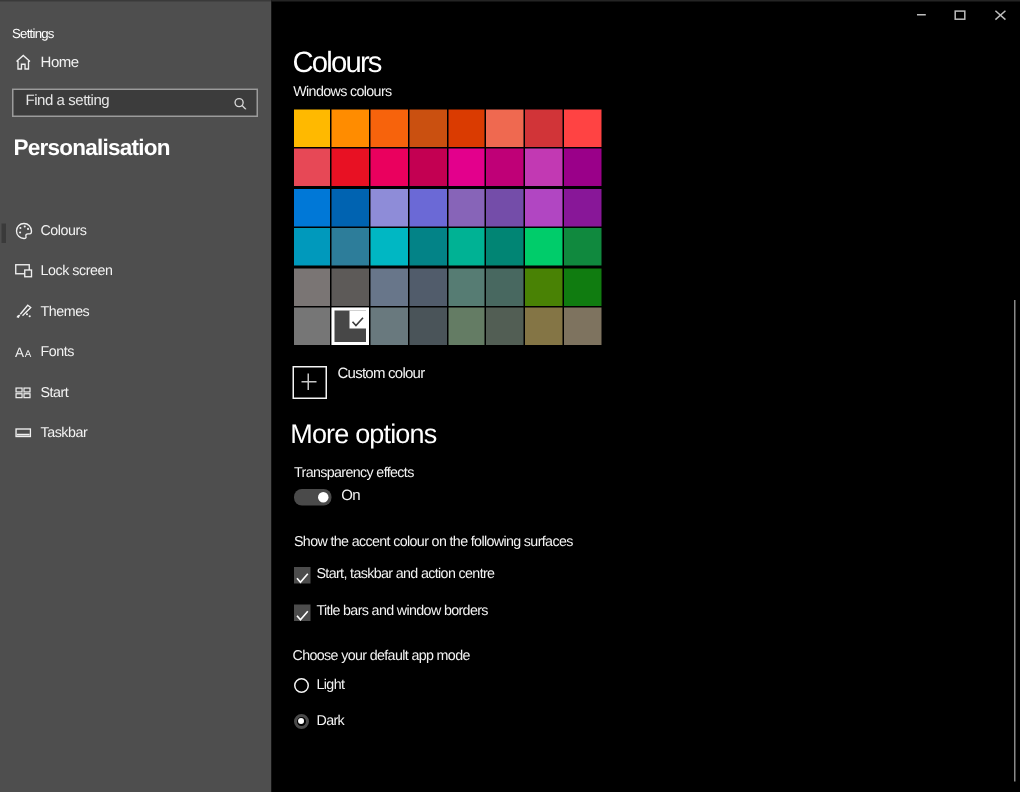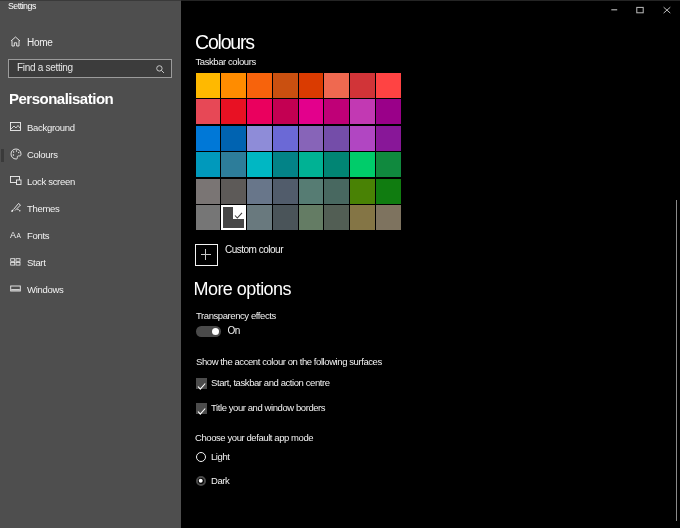--- a/index.html
+++ b/index.html
@@ -1,21 +1,21 @@
 <!DOCTYPE html>
 <html><head>
 <meta charset="utf-8">
 <style>
   * { margin:0; padding:0; box-sizing:border-box; }
   html,body { width:680px; height:528px; overflow:hidden; background:#000; }
   body { font-family:"Liberation Sans", sans-serif; position:relative; }
   .abs { position:absolute; }
   
   #side { left:0; top:0; width:181px; height:528px; background:#4e4e4e; border-top:1px solid #3a3a3a; }
-  #side .ttl { left:8px; top:0; font-size:8.8px; color:#fff; letter-spacing:-0.5px; }
+  #side .ttl { left:8px; top:16px; font-size:8.8px; color:#fff; letter-spacing:-0.5px; }
   .navrow { left:0; width:149px; height:18px; }
   .navrow svg { position:absolute; left:10px; top:3px; }
   .navrow .lbl { position:absolute; left:27px; top:50%; transform:translateY(-50%); font-size:9.5px; letter-spacing:-0.3px; color:#f2f2f2; white-space:nowrap; }
   #search { left:8px; top:58px; width:164px; height:19px; background:#3c3c3c; border:1px solid #9b9b9b; }
   #search .ph { position:absolute; left:8px; top:2.5px; font-size:10px; line-height:10px; letter-spacing:-0.3px; color:#e6e6e6; }
   #perso { left:9px; top:89px; font-size:15px; font-weight:bold; letter-spacing:-0.5px; color:#fff; }
   #selbar { left:1px; top:147.5px; width:2.5px; height:13px; background:#3a3a3a; }
   
   #main { left:181px; top:0; width:499px; height:528px; background:#000; color:#fff; }
   #title { left:14px; top:32.8px; font-size:19.5px; line-height:19.5px; font-weight:normal; letter-spacing:-1.2px; color:#fff; }
@@ -48,27 +48,20 @@
   </div>
   <div id="search" class="abs">
     <span class="ph">Find a setting</span>
     <svg style="position:absolute; right:6.5px; top:4.5px;" width="8.5" height="8.5" viewBox="0 0 8.5 8.5">
         <circle cx="3.4" cy="3.4" r="2.7" fill="none" stroke="#d6d6d6" stroke-width="0.9"></circle>
         <line x1="5.4" y1="5.4" x2="8" y2="8" stroke="#d6d6d6" stroke-width="0.9"></line>
       </svg>
   </div>
   <div id="perso" class="abs">Personalisation</div>
   <div id="selbar" class="abs"></div>
-  <div class="navrow abs" style="top:117px;">
-    <svg width="11" height="11" viewBox="0 0 11 11">
-        <rect x="0.5" y="1.5" width="10" height="8" fill="none" stroke="#f0f0f0" stroke-width="0.9"></rect>
-        <path d="M1 8 L4 5 L6 7 L8 4.5 L10 7" fill="none" stroke="#f0f0f0" stroke-width="0.8"></path>
-      </svg>
-    <span class="lbl">Background</span>
-  </div>
   <div class="navrow abs" style="top:144px;">
     <svg width="12" height="12" viewBox="0 0 12 12">
         <path d="M6 1 C3 1 1 3.2 1 6 C1 8.8 3.2 11 6 11 C7.2 11 7.6 10.3 7.3 9.5 C7 8.6 7.6 7.9 8.6 7.9 L9.8 7.9 C10.6 7.9 11 7.3 11 6 C11 3.2 8.8 1 6 1 Z" fill="none" stroke="#f0f0f0" stroke-width="0.9"></path>
         <circle cx="3.6" cy="4" r="0.7" fill="#f0f0f0"></circle>
         <circle cx="6.5" cy="3" r="0.7" fill="#f0f0f0"></circle>
         <circle cx="8.7" cy="4.6" r="0.7" fill="#f0f0f0"></circle>
         <circle cx="3.4" cy="7" r="0.7" fill="#f0f0f0"></circle>
       </svg>
     <span class="lbl">Colours</span>
   </div>
@@ -102,35 +95,35 @@
         <rect x="0.7" y="6.5" width="4" height="2.6" fill="none" stroke="#f0f0f0" stroke-width="0.8"></rect>
         <rect x="6" y="6.5" width="4" height="2.6" fill="none" stroke="#f0f0f0" stroke-width="0.8"></rect>
       </svg>
     <span class="lbl">Start</span>
   </div>
   <div class="navrow abs" style="top:279px;">
     <svg width="11" height="11" viewBox="0 0 11 11">
         <rect x="0.7" y="3" width="9.6" height="5" fill="none" stroke="#f0f0f0" stroke-width="0.9"></rect>
         <line x1="1.2" y1="6.8" x2="9.8" y2="6.8" stroke="#f0f0f0" stroke-width="1.2"></line>
       </svg>
-    <span class="lbl">Windows</span>
+    <span class="lbl">Taskbar</span>
   </div>
 </div>
 
 <div id="main" class="abs">
 
   <svg class="abs" style="left:430px; top:0;" width="62" height="16" viewBox="0 0 62 16">
     <line x1="0.3" y1="9.8" x2="6.2" y2="9.8" stroke="#bdbdbd" stroke-width="1.1"></line>
     <rect x="25.8" y="7.4" width="6.4" height="5.4" fill="none" stroke="#bdbdbd" stroke-width="1"></rect>
     <line x1="52.6" y1="7.2" x2="59.3" y2="13.1" stroke="#bdbdbd" stroke-width="1"></line>
     <line x1="59.3" y1="7.2" x2="52.6" y2="13.1" stroke="#bdbdbd" stroke-width="1"></line>
   </svg>
   <div class="abs" style="left:0; top:0; width:499px; height:1px; background:#242424;"></div>
   <div id="title" class="abs">Colours</div>
-  <div id="wcol" class="abs small">Taskbar colours</div>
+  <div id="wcol" class="abs small">Windows colours</div>
   <div id="grid" class="abs">
     <div style="background:#ffb900"></div>
       <div style="background:#ff8c00"></div>
       <div style="background:#f7630c"></div>
       <div style="background:#ca5010"></div>
       <div style="background:#da3b01"></div>
       <div style="background:#ef6950"></div>
       <div style="background:#d13438"></div>
       <div style="background:#ff4343"></div>
     <div style="background:#e74856"></div>
@@ -190,21 +183,21 @@
     </div>
   <div class="abs small" style="left:46.5px; top:326.3px; font-size:10px; line-height:10px;">On</div>
   <div class="abs small" style="left:15px; top:357.3px;">Show the accent colour on the following surfaces</div>
   <div class="cb abs" style="top:378px;"><svg width="11" height="11" viewBox="0 0 11 11">
         <path d="M2 5.5 L4.3 8.2 L9.2 2.5" fill="none" stroke="#fff" stroke-width="1.1"></path>
       </svg></div>
   <div class="abs small" style="left:30px; top:378.3px;">Start, taskbar and action centre</div>
   <div class="cb abs" style="top:403px;"><svg width="11" height="11" viewBox="0 0 11 11">
         <path d="M2 5.5 L4.3 8.2 L9.2 2.5" fill="none" stroke="#fff" stroke-width="1.1"></path>
       </svg></div>
-  <div class="abs small" style="left:30px; top:403.3px;">Title your and window borders</div>
+  <div class="abs small" style="left:30px; top:403.3px;">Title bars and window borders</div>
   <div class="abs small" style="left:14px; top:433.3px;">Choose your default app mode</div>
   <div class="radio abs" style="top:451.5px; border:1.2px solid #f5f5f5;"></div>
   <div class="abs small" style="left:30px; top:451.7px;">Light</div>
   <div class="radio abs" style="top:475.5px; border:2px solid #4a4a4a; background:#000;">
       <div style="position:absolute; left:50%; top:50%; transform:translate(-50%,-50%); width:4.6px; height:4.6px; border-radius:50%; background:#fff;"></div>
     </div>
   <div class="abs small" style="left:30px; top:475.9px;">Dark</div>
 
   <div class="abs" style="left:495px; top:200px; width:1.2px; height:321px; background:#8a8a8a;"></div>
 </div>

